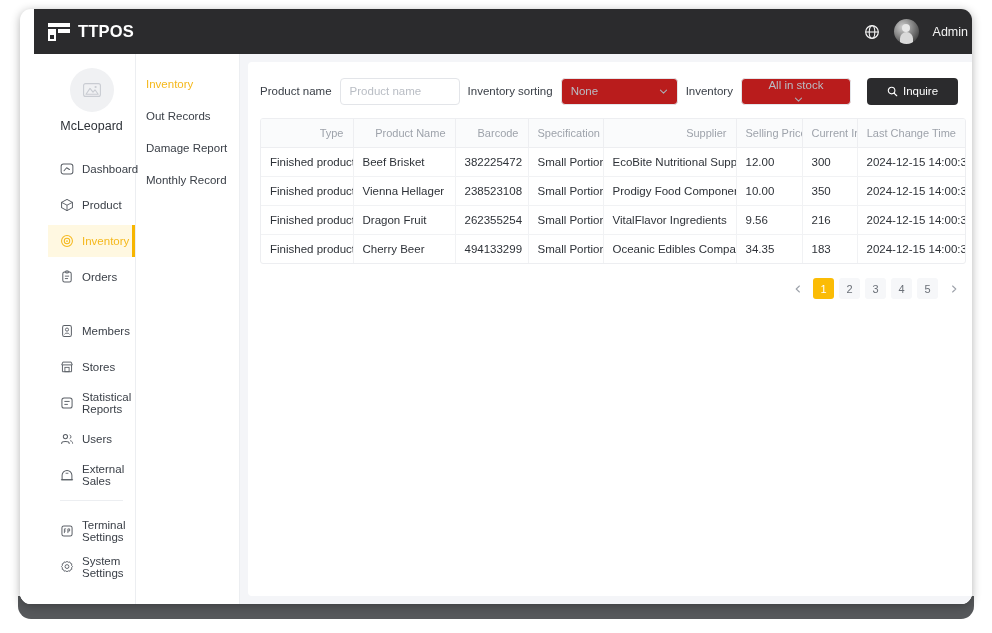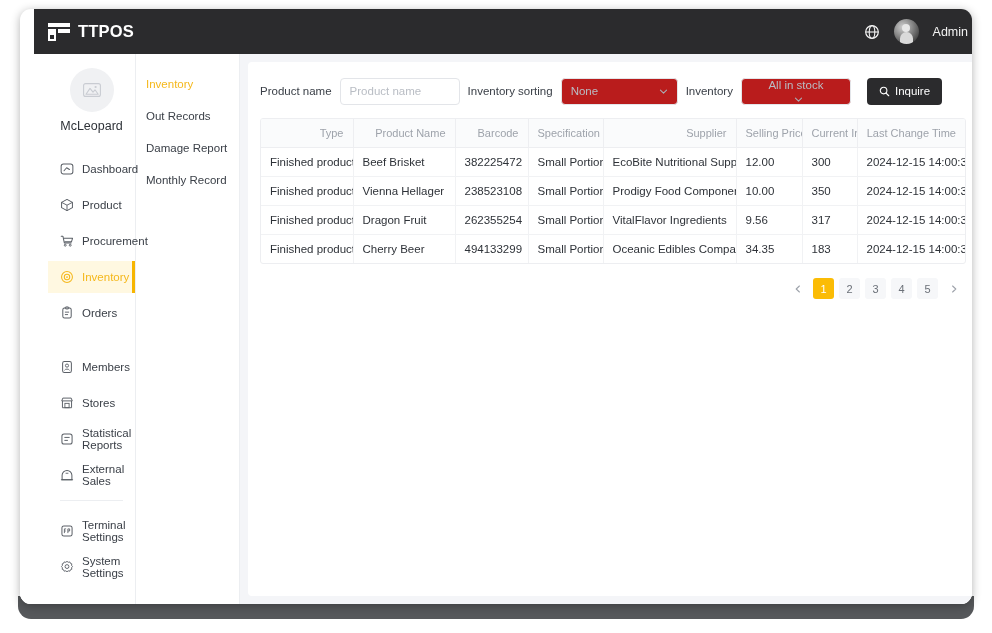--- a/index.html
+++ b/index.html
@@ -250,21 +250,21 @@
   .f-select .sel-val { flex: 1; }
   .f-select.sort { width: 117px; }
   .f-select.stock { width: 110px; flex-direction: column; }
   .chev { width: 9px; height: 9px; display:block; margin-left: 6px; }
   #inquire-btn {
     height: 27px;
     background: #2b2b2d;
     color: #ffffff;
     border: none;
     border-radius: 4px;
-    padding: 0 12px;
+    padding: 0 20px;
     font-size: 11.5px;
     display: flex;
     align-items: center;
     gap: 5px;
     cursor: pointer;
     margin-left: 8px;
     font-family: "Liberation Sans", sans-serif;
   }
   .search-ico { width: 11px; height: 11px; display:block; }
 
@@ -400,29 +400,20 @@
 
           <div class="nav-item">
             <svg class="nav-ico" viewBox="0 0 16 16" aria-hidden="true">
               <path d="M8 1.6 L14.2 5 L14.2 11 L8 14.4 L1.8 11 L1.8 5 Z" fill="none" stroke="#5a5f66" stroke-width="1.15" stroke-linejoin="round"></path>
               <path d="M1.8 5 L8 8.2 L14.2 5" fill="none" stroke="#5a5f66" stroke-width="1.05"></path>
               <path d="M8 8.2 L8 14.4" fill="none" stroke="#5a5f66" stroke-width="1.05"></path>
             </svg>
             <span>Product</span>
           </div>
 
-          <div class="nav-item">
-            <svg class="nav-ico" viewBox="0 0 16 16" aria-hidden="true">
-              <path d="M1.4 2.6 H3.4 L5 10.4 H12.6" fill="none" stroke="#5a5f66" stroke-width="1.15" stroke-linecap="round" stroke-linejoin="round"></path>
-              <path d="M4.3 4.8 H14.4 L13.1 9 H5.1" fill="none" stroke="#5a5f66" stroke-width="1.15" stroke-linejoin="round"></path>
-              <circle cx="6" cy="12.8" r="1.1" fill="none" stroke="#5a5f66" stroke-width="1.05"></circle>
-              <circle cx="11.7" cy="12.8" r="1.1" fill="none" stroke="#5a5f66" stroke-width="1.05"></circle>
-            </svg>
-            <span>Procurement</span>
-          </div>
 
           <div class="nav-item active">
             <svg class="nav-ico" viewBox="0 0 16 16" aria-hidden="true">
               <circle cx="8" cy="8" r="6.2" fill="none" stroke="#f5b81c" stroke-width="1.2"></circle>
               <circle cx="8" cy="8" r="3.1" fill="none" stroke="#f5b81c" stroke-width="1.2"></circle>
               <circle cx="8" cy="8" r="1" fill="#f5b81c"></circle>
             </svg>
             <span>Inventory</span>
           </div>
 
@@ -458,20 +449,29 @@
 
           <div class="nav-item">
             <svg class="nav-ico" viewBox="0 0 16 16" aria-hidden="true">
               <rect x="2.2" y="2.2" width="11.6" height="11.6" rx="2.4" fill="none" stroke="#5a5f66" stroke-width="1.15"></rect>
               <line x1="5" y1="6.2" x2="11" y2="6.2" stroke="#5a5f66" stroke-width="1.1"></line>
               <line x1="5" y1="9.6" x2="9" y2="9.6" stroke="#5a5f66" stroke-width="1.1"></line>
             </svg>
             <span>Statistical Reports</span>
           </div>
 
+          <div class="nav-item">
+            <svg class="nav-ico" viewBox="0 0 16 16" aria-hidden="true">
+              <circle cx="6.2" cy="5.2" r="2.4" fill="none" stroke="#5a5f66" stroke-width="1.15"></circle>
+              <path d="M1.9 13 C1.9 10.2 10.5 10.2 10.5 13" fill="none" stroke="#5a5f66" stroke-width="1.15" stroke-linecap="round"></path>
+              <path d="M11 3.4 A2.2 2.2 0 0 1 11 7.6" fill="none" stroke="#5a5f66" stroke-width="1.05"></path>
+              <path d="M12 10 C14 10.5 14.4 11.6 14.4 12.9" fill="none" stroke="#5a5f66" stroke-width="1.05" stroke-linecap="round"></path>
+            </svg>
+            <span>Users</span>
+          </div>
 
           <div class="nav-item">
             <svg class="nav-ico" viewBox="0 0 16 16" aria-hidden="true">
               <path d="M2.4 13.4 V8.4 A5.6 5.6 0 0 1 13.6 8.4 V13.4 Z" fill="none" stroke="#5a5f66" stroke-width="1.15" stroke-linejoin="round"></path>
               <line x1="1.6" y1="13.4" x2="14.4" y2="13.4" stroke="#5a5f66" stroke-width="1.15" stroke-linecap="round"></line>
               <line x1="6.4" y1="6" x2="9.6" y2="6" stroke="#5a5f66" stroke-width="1"></line>
             </svg>
             <span>External Sales</span>
           </div>
 
@@ -579,21 +579,21 @@
                   <td class="c-inv">350</td>
                   <td class="c-time">2024-12-15 14:00:36</td>
                 </tr>
                 <tr>
                   <td class="c-type">Finished product</td>
                   <td class="c-name">Dragon Fruit</td>
                   <td class="c-bar">262355254</td>
                   <td class="c-spec">Small Portion</td>
                   <td class="c-sup">VitalFlavor Ingredients</td>
                   <td class="c-price">9.56</td>
-                  <td class="c-inv">317</td>
+                  <td class="c-inv">216</td>
                   <td class="c-time">2024-12-15 14:00:36</td>
                 </tr>
                 <tr>
                   <td class="c-type">Finished product</td>
                   <td class="c-name">Cherry Beer</td>
                   <td class="c-bar">494133299</td>
                   <td class="c-spec">Small Portion</td>
                   <td class="c-sup">Oceanic Edibles Company</td>
                   <td class="c-price">34.35</td>
                   <td class="c-inv">183</td>

